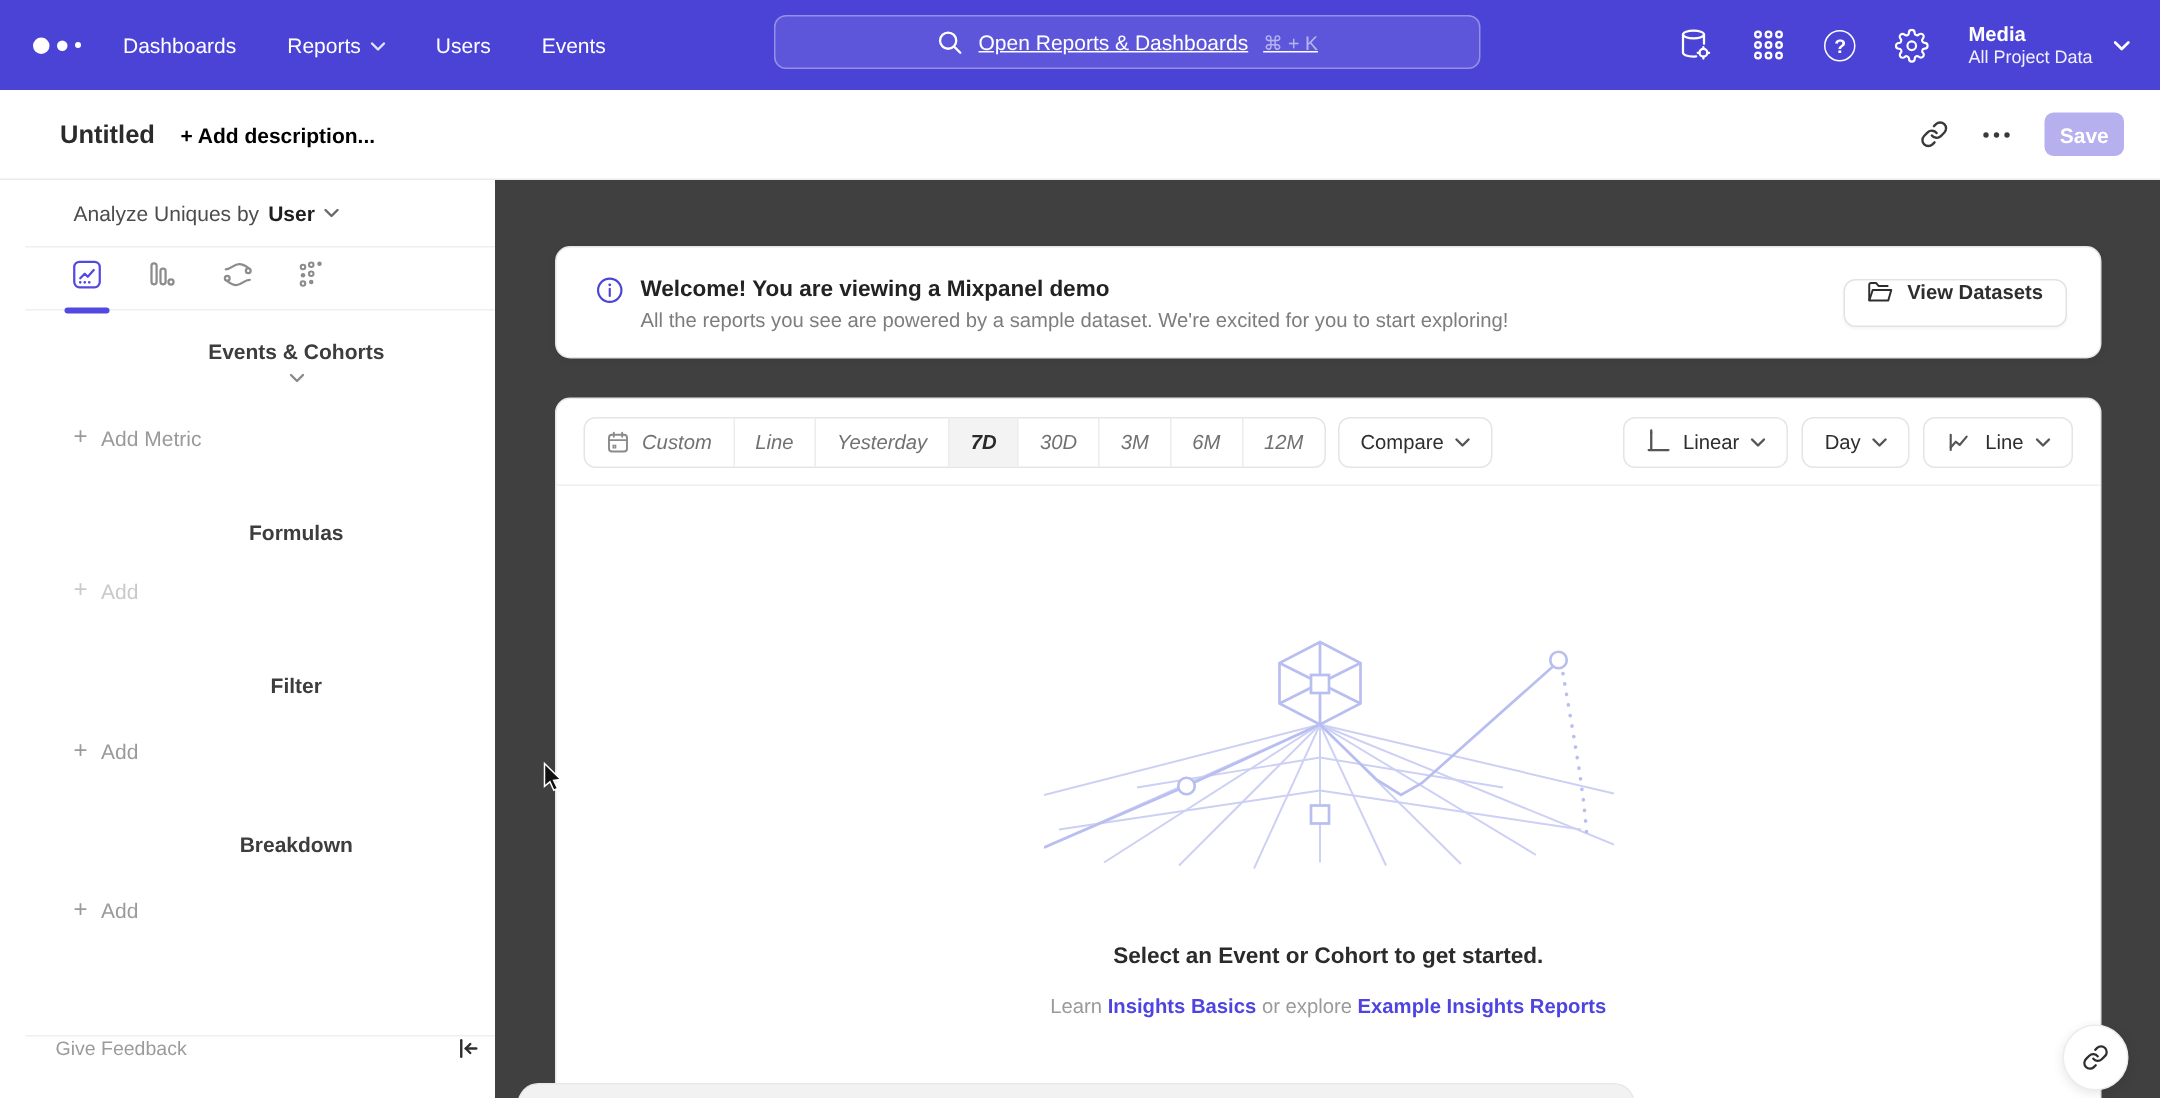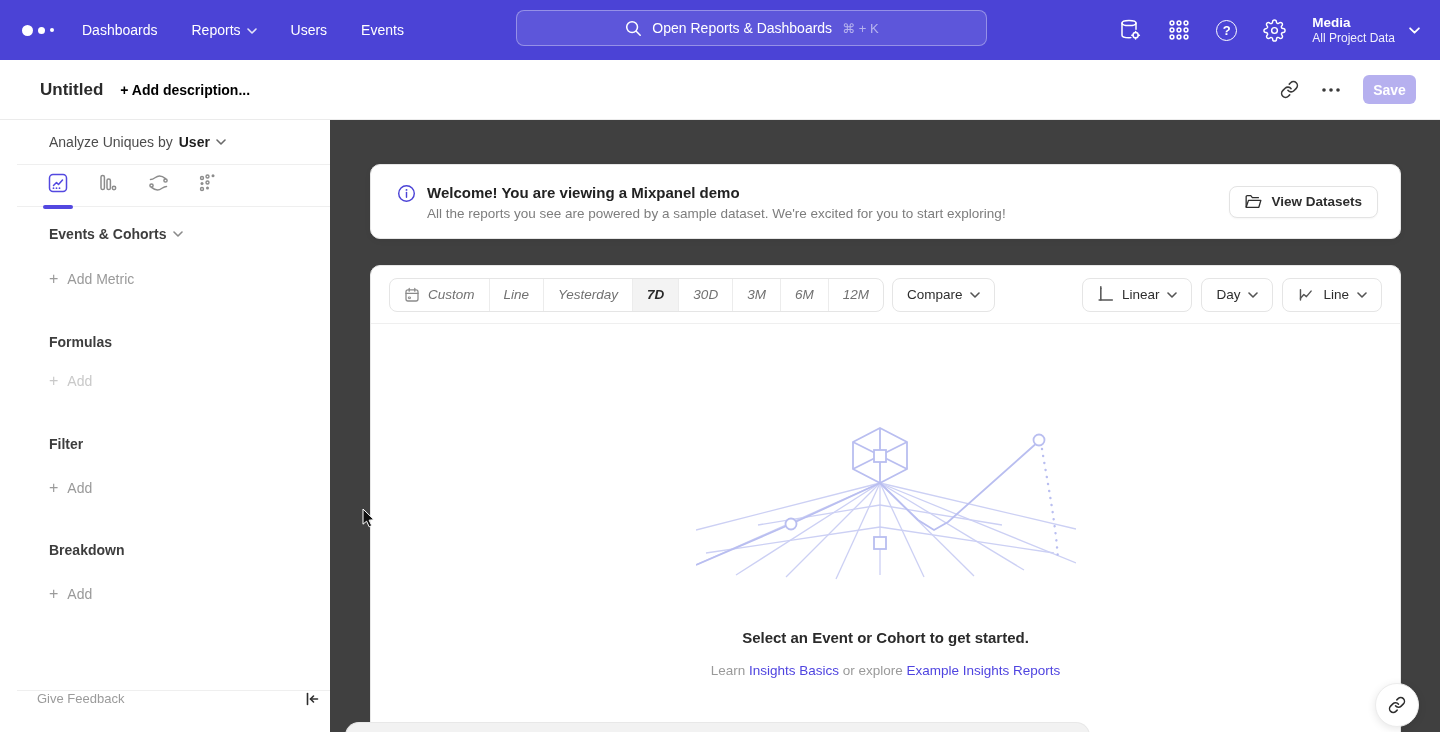--- a/index.html
+++ b/index.html
@@ -19,21 +19,21 @@
   .logo .d1{width:11px;height:11px;border-radius:50%;background:#fff;}
   .logo .d2{width:7px;height:7px;border-radius:50%;background:#fff;}
   .logo .d3{width:4px;height:4px;border-radius:50%;background:#fff;}
   .nav-items { display:flex; align-items:center; margin-left:28px; gap:34px; }
   .nav-item { font-size:14px; font-weight:500; color:#fff; display:flex; align-items:center; gap:6px; cursor:pointer; white-space:nowrap; }
   .nav-item .chev { opacity:.85; margin-top:1px; }
   .searchbar {
     position:absolute; left:516px; top:10px; width:471px; height:36px;
     background:rgba(255,255,255,0.10); border:1px solid rgba(255,255,255,0.35);
     border-radius:8px; display:flex; align-items:center; justify-content:center; gap:10px;
-    color:#fff; cursor:text;
+    color:#fff; cursor:text;text-decoration:underline;
   }
   .searchbar .ph { font-size:14px; font-weight:500; }
   .searchbar .kbd { font-size:13px; color:rgba(255,255,255,0.55); }
   .nav-right { position:absolute; right:20px; top:0; height:60px; display:flex; align-items:center; gap:26px; }
   .nav-icon { color:#fff; cursor:pointer; display:flex; align-items:center; justify-content:center; }
   .help-circle { width:21px; height:21px; border:1.6px solid #fff; border-radius:50%;
     font-size:13px; font-weight:700; display:flex; align-items:center; justify-content:center; }
   .project { display:flex; align-items:center; gap:14px; cursor:pointer; }
   .project .pname { font-size:13.5px; font-weight:700; line-height:17px; }
   .project .pscope { font-size:12px; font-weight:400; line-height:15px; color:rgba(255,255,255,0.92); }
@@ -60,21 +60,21 @@
   .analyze-row { height:45px; display:flex; align-items:center; padding-left:32px;
     border-bottom:1px solid #efefef; font-size:14px; color:#4c4c4c; gap:6px; }
   .analyze-row .sel { font-weight:700; color:#1f1f1f; display:flex; align-items:center; gap:6px; cursor:pointer; }
   .tabs-row { height:42px; display:flex; align-items:flex-start; padding-left:30px; gap:28px;
     border-bottom:1px solid #efefef; }
   .stab { position:relative; padding-top:8px; height:42px; width:22px; display:flex; justify-content:center; cursor:pointer; color:#8c8c8c; }
   .stab.active { color:#5348e0; }
   .stab.active::after { content:""; position:absolute; bottom:-2px; left:-4px; width:30px; height:4px;
     background:#5348e0; border-radius:3px; }
   .side-section { padding-left:32px; }
-  .sec-head { font-size:14px; font-weight:700; color:#3d3d3d; display:flex; align-items:center; gap:7px; }
+  .sec-head { font-size:14px; font-weight:700; color:#3d3d3d; display:flex; align-items:center; gap:7px;flex-direction:column; }
   .add-link { font-size:14px; color:#9a9a9a; display:flex; align-items:center; gap:9px; cursor:pointer; }
   .add-link .plus { font-size:16px; line-height:14px; }
   .add-link.dim { color:#c9c9c9; cursor:default; }
   .sidebar-footer { position:absolute; bottom:0; left:0; width:100%; height:42px;
     border-top:1px solid #efefef; display:flex; align-items:flex-start; }
   .feedback { margin-left:20px; font-size:13px; color:#9b9b9b; cursor:pointer; }
   .collapse { position:absolute; right:26px; color:#2e2e2e; cursor:pointer; }
 
   
   .main { position:absolute; top:120px; left:330px; right:0; bottom:0; background:#404040; }
@@ -83,21 +83,21 @@
     position:absolute; left:40px; right:39px; top:44px; height:75px;
     background:#fff; border:1px solid #e6e6e6; border-radius:10px;
     box-shadow:0 2px 6px rgba(0,0,0,0.05);
     display:flex; align-items:center; padding:0 22px 0 26px;
   }
   .banner .info-ic { color:#4b43d6; margin-right:11px; align-self:flex-start; margin-top:19px; }
   .banner-text { flex:1; }
   .banner-title { font-size:15px; font-weight:700; color:#222; line-height:22px; margin-top:3px; }
   .banner-sub { font-size:13.5px; color:#7d7d7d; line-height:20px; }
   .datasets-btn {
-    display:flex; align-items:center; gap:9px; height:32px; padding:0 15px;
+    display:flex; gap:9px; height:32px; padding:0 15px;
     background:#fff; border:1px solid #e3e3e3; border-radius:8px; cursor:pointer;
     font-size:13.5px; font-weight:600; color:#2e2e2e; box-shadow:0 1px 2px rgba(0,0,0,0.04);
   }
 
   .panel {
     position:absolute; left:40px; right:39px; top:145px; bottom:-16px;
     background:#fff; border:1px solid #e7e7e7; border-radius:10px;
   }
   .panel-toolbar { height:58px; display:flex; align-items:center; padding:0 18px;
     border-bottom:1px solid #efefef; }
@@ -112,21 +112,21 @@
     font-size:13.5px; color:#2e2e2e; white-space:nowrap; }
   .tool-btn .ticon { color:#555; }
   .ml8 { margin-left:8px; }
   .toolbar-right { margin-left:auto; display:flex; gap:9px; }
   .chev-dark { color:#555; }
 
   .empty { text-align:center; }
   .empty .illus { margin:101px auto 0; width:380px; height:155px; }
   .empty-title { margin-top:49px; font-size:15px; font-weight:700; color:#2b2b2b; }
   .empty-links { margin-top:17px; font-size:13.5px; color:#9a9a9a; }
-  .empty-links a { color:#4f44e0; font-weight:400; text-decoration:none; cursor:pointer; }
+  .empty-links a { color:#4f44e0; font-weight:700; text-decoration:none; cursor:pointer; }
 
   .bottom-peek {
     position:absolute; left:345px; top:722px; width:745px; height:14px;
     background:#f2f2f2; border:1px solid #e8e8e8; border-bottom:none;
     border-radius:16px 16px 0 0;
   }
   .fab {
     position:absolute; left:1375px; top:683px; width:44px; height:44px; border-radius:50%;
     background:#fff; border:1px solid #ececec; box-shadow:0 2px 8px rgba(0,0,0,0.10);
     display:flex; align-items:center; justify-content:center; color:#2e2e2e; cursor:pointer;

